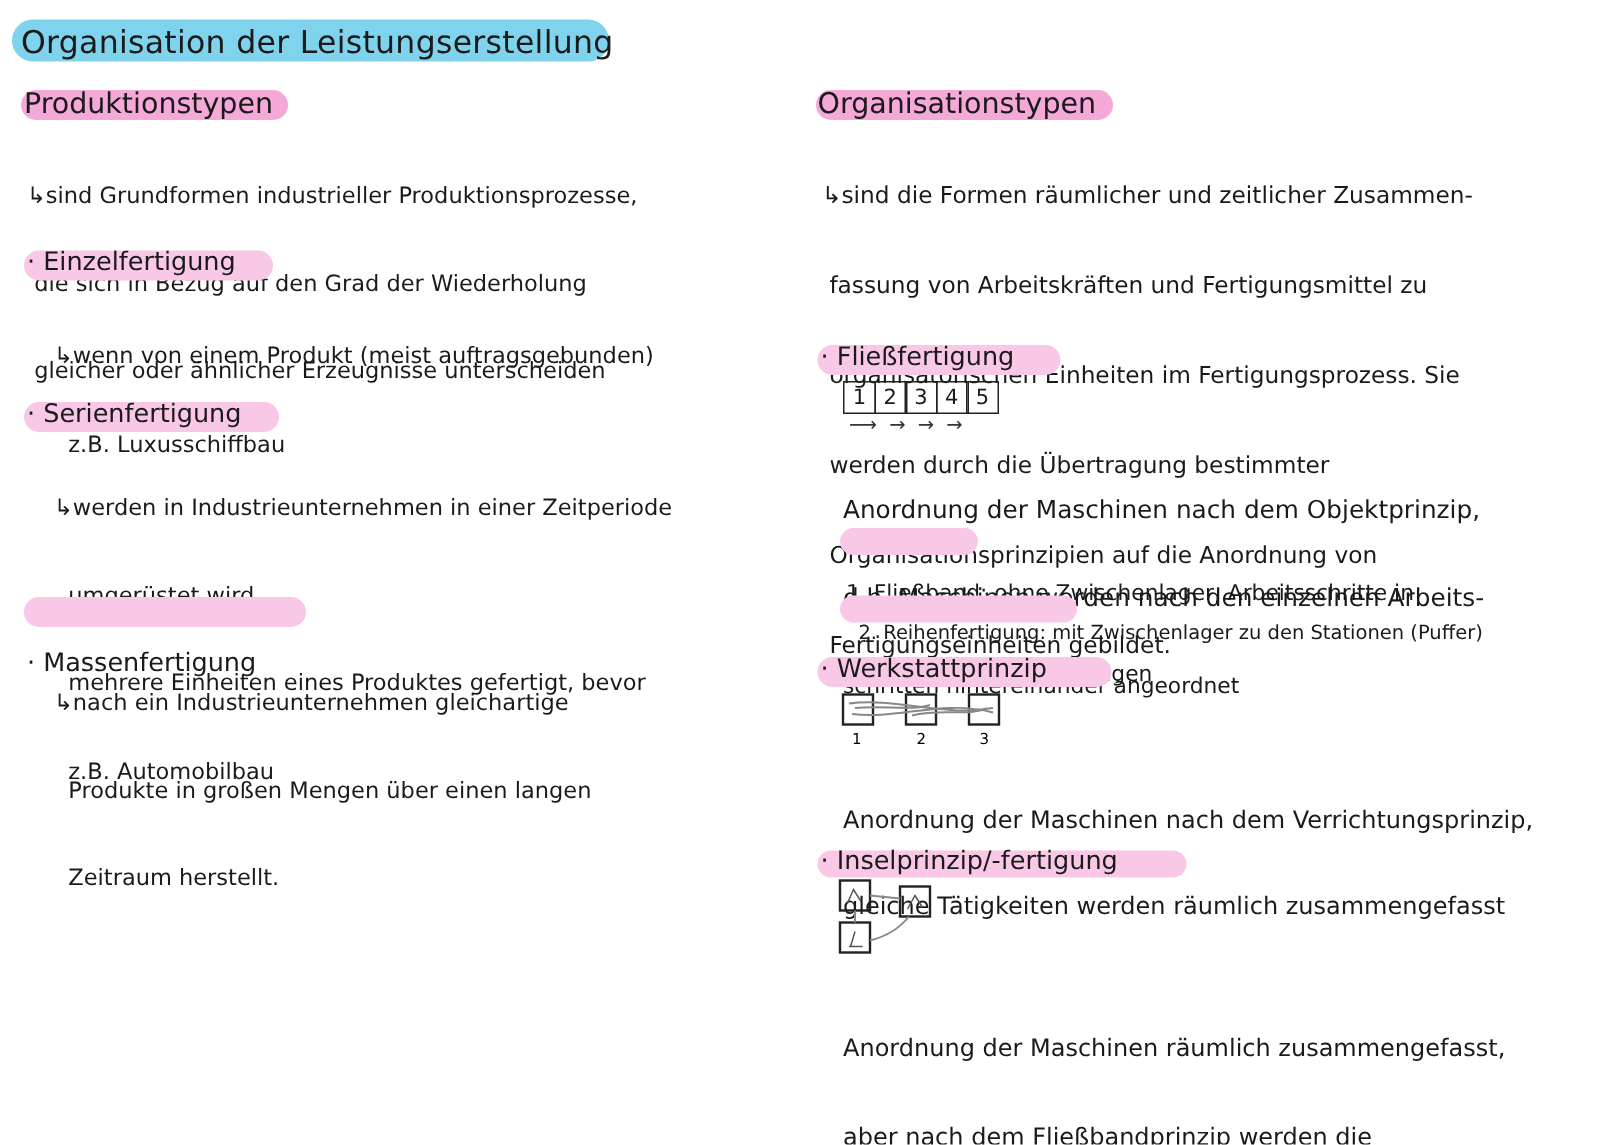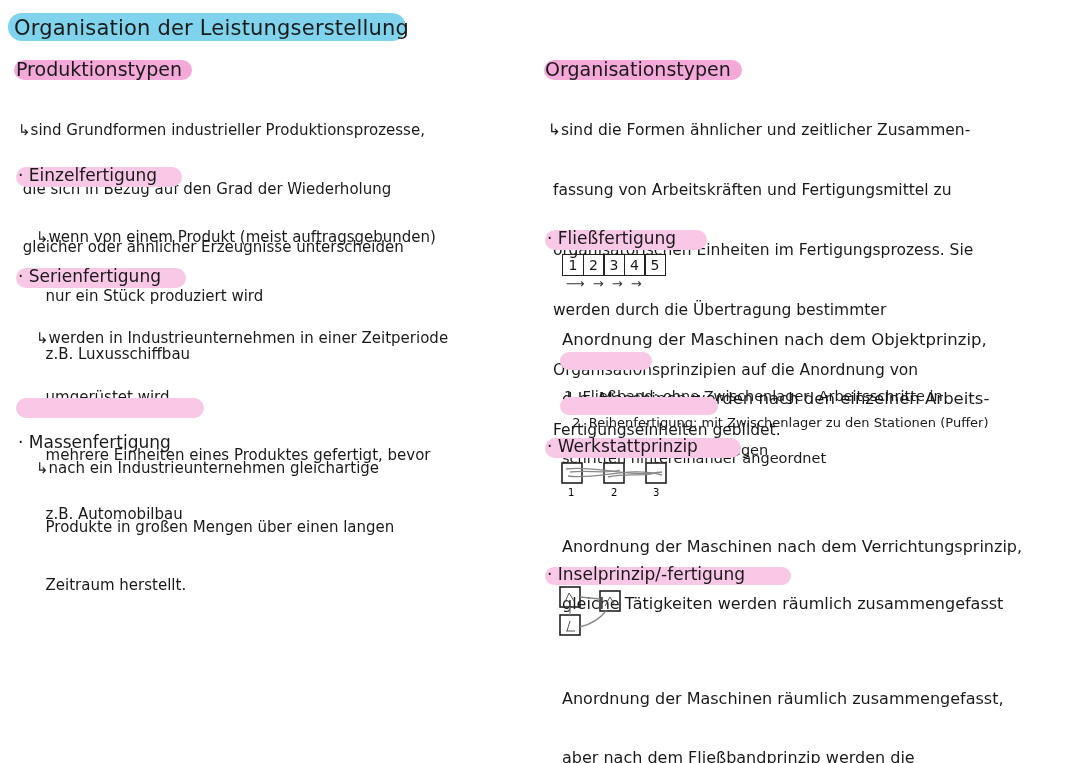--- a/index.html
+++ b/index.html
@@ -40,21 +40,20 @@
 <div class="abs txt" style="left:18px;top:82px;">
   <div>↳sind Grundformen industrieller Produktionsprozesse,</div>
   <div> die sich in Bezug auf den Grad der Wiederholung</div>
   <div> gleicher oder ähnlicher Erzeugnisse unterscheiden</div>
 </div>
 
 <div class="abs hl-light" style="left:16px;top:167px;width:166px;height:20px;"></div>
 <div class="abs h2" style="left:18px;top:164px;">· Einzelfertigung</div>
 <div class="abs txt" style="left:36px;top:189px;">
   <div>↳wenn von einem Produkt (meist auftragsgebunden)</div>
-  <div>  nur ein Stück produziert wird</div>
   <div>  z.B. Luxusschiffbau</div>
 </div>
 
 <div class="abs hl-light" style="left:16px;top:268px;width:170px;height:20px;"></div>
 <div class="abs h2" style="left:18px;top:265px;">· Serienfertigung</div>
 <div class="abs txt" style="left:36px;top:290px;">
   <div>↳werden in Industrieunternehmen in einer Zeitperiode</div>
   <div>  umgerüstet wird</div>
   <div>  mehrere Einheiten eines Produktes gefertigt, bevor</div>
   <div>  z.B. Automobilbau</div>
@@ -64,21 +63,21 @@
 <div class="abs h2" style="left:18px;top:395px;margin-top:36px;">· Massenfertigung</div>
 <div class="abs txt" style="left:36px;top:420px;">
   <div>↳nach ein Industrieunternehmen gleichartige</div>
   <div>  Produkte in großen Mengen über einen langen</div>
   <div>  Zeitraum herstellt.</div>
 </div>
 
 <div class="abs hl" style="left:544px;top:60px;width:198px;height:20px;"></div>
 <div class="abs h1" style="left:545px;top:58px;">Organisationstypen</div>
 <div class="abs txt-r" style="left:548px;top:80px;font-size:15.5px;">
-  <div>↳sind die Formen ähnlicher und zeitlicher Zusammen-</div>
+  <div>↳sind die Formen räumlicher und zeitlicher Zusammen-</div>
   <div> fassung von Arbeitskräften und Fertigungsmittel zu</div>
   <div> organisatorischen Einheiten im Fertigungsprozess. Sie</div>
   <div> werden durch die Übertragung bestimmter</div>
   <div> Organisationsprinzipien auf die Anordnung von</div>
   <div> Fertigungseinheiten gebildet.</div>
 </div>
 
 <div class="abs hl-light" style="left:545px;top:230px;width:162px;height:20px;"></div>
 <div class="abs h2" style="left:547px;top:227px;">· Fließfertigung</div>
 <div class="abs" style="left:562px;top:254px;white-space:nowrap;">

